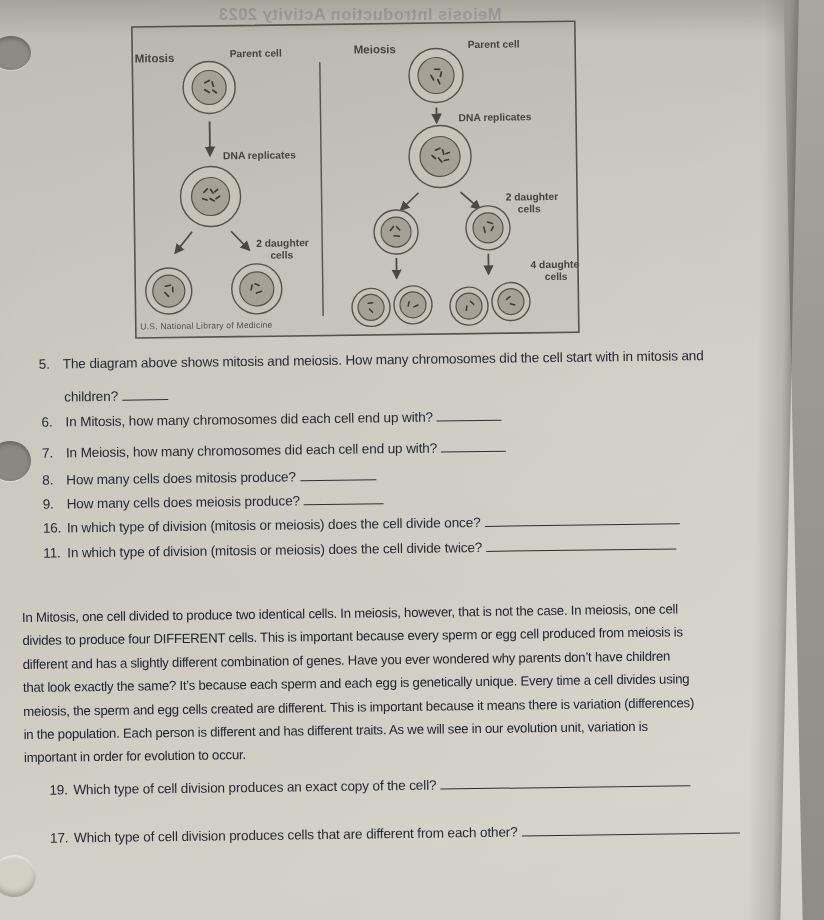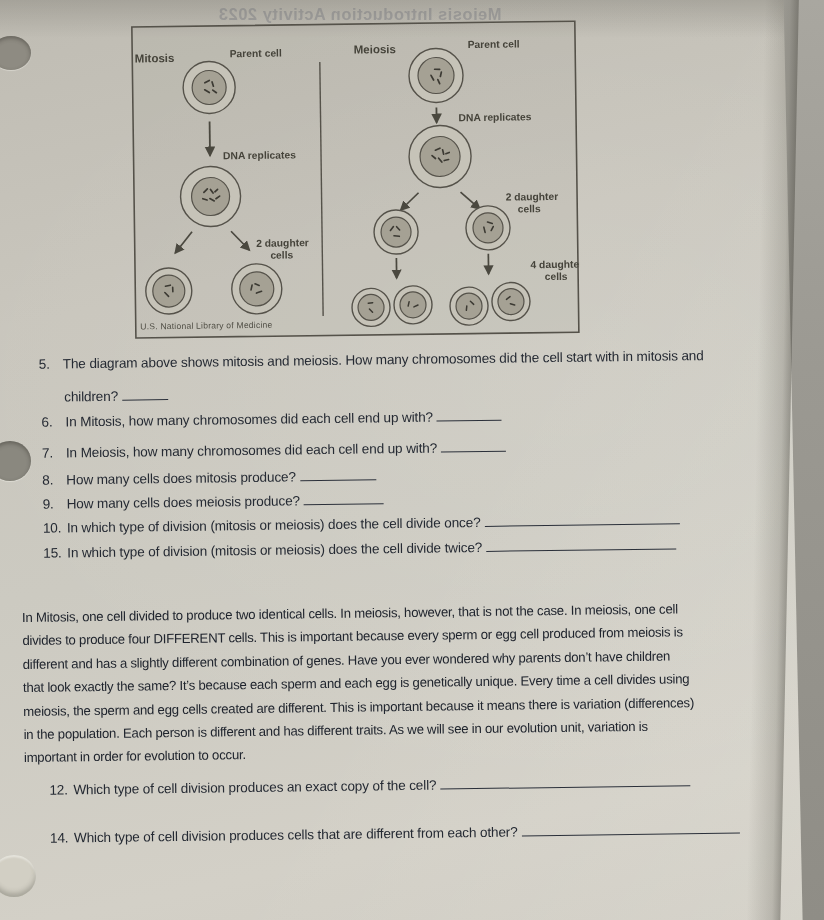--- a/index.html
+++ b/index.html
@@ -222,43 +222,43 @@
 
       <div class="q" style="left:42px;top:472px;">
         <span class="qnum">8.</span><span>How many cells does mitosis produce?</span><span class="blank w76"></span>
       </div>
 
       <div class="q" style="left:42px;top:496px;">
         <span class="qnum">9.</span><span>How many cells does meiosis produce?</span><span class="blank w80"></span>
       </div>
 
       <div class="q" style="left:42px;top:520px;">
-        <span class="qnum">10.</span><span>In which type of division (mitosis or meiosis) does the cell divide once?</span><span class="blank w195"></span>
+        <span class="qnum">16.</span><span>In which type of division (mitosis or meiosis) does the cell divide once?</span><span class="blank w195"></span>
       </div>
 
       <div class="q" style="left:42px;top:545px;">
-        <span class="qnum">15.</span><span>In which type of division (mitosis or meiosis) does the cell divide twice?</span><span class="blank w190"></span>
+        <span class="qnum">11.</span><span>In which type of division (mitosis or meiosis) does the cell divide twice?</span><span class="blank w190"></span>
       </div>
 
       <div class="para">
         <div class="pline">In Mitosis, one cell divided to produce two identical cells.  In meiosis, however, that is not the case. In meiosis, one cell</div>
         <div class="pline">divides to produce four DIFFERENT cells.  This is important because every sperm or egg cell produced from meiosis is</div>
         <div class="pline">different and has a slightly different combination of genes.  Have you ever wondered why parents don’t have children</div>
         <div class="pline">that look exactly the same? It’s because each sperm and each egg is genetically unique.  Every time a cell divides using</div>
         <div class="pline">meiosis, the sperm and egg cells created are different.  This is important because it means there is variation (differences)</div>
         <div class="pline">in the population.  Each person is different and has different traits.  As we will see in our evolution unit, variation is</div>
         <div class="pline">important in order for evolution to occur.</div>
       </div>
 
       <div class="q" style="left:45px;top:782px;">
-        <span class="qnum">12.</span><span>Which type of cell division produces an exact copy of the cell?</span><span class="blank w250"></span>
+        <span class="qnum">19.</span><span>Which type of cell division produces an exact copy of the cell?</span><span class="blank w250"></span>
       </div>
 
       <div class="q" style="left:45px;top:830px;">
-        <span class="qnum">14.</span><span>Which type of cell division produces cells that are different from each other?</span><span class="blank w218"></span>
+        <span class="qnum">17.</span><span>Which type of cell division produces cells that are different from each other?</span><span class="blank w218"></span>
       </div>
 
     </div>
 
     <div class="hole hole-top"></div>
     <div class="hole hole-mid"></div>
     <div class="hole hole-bot"></div>
   </div>
 
   <div class="edge-shade"></div>

